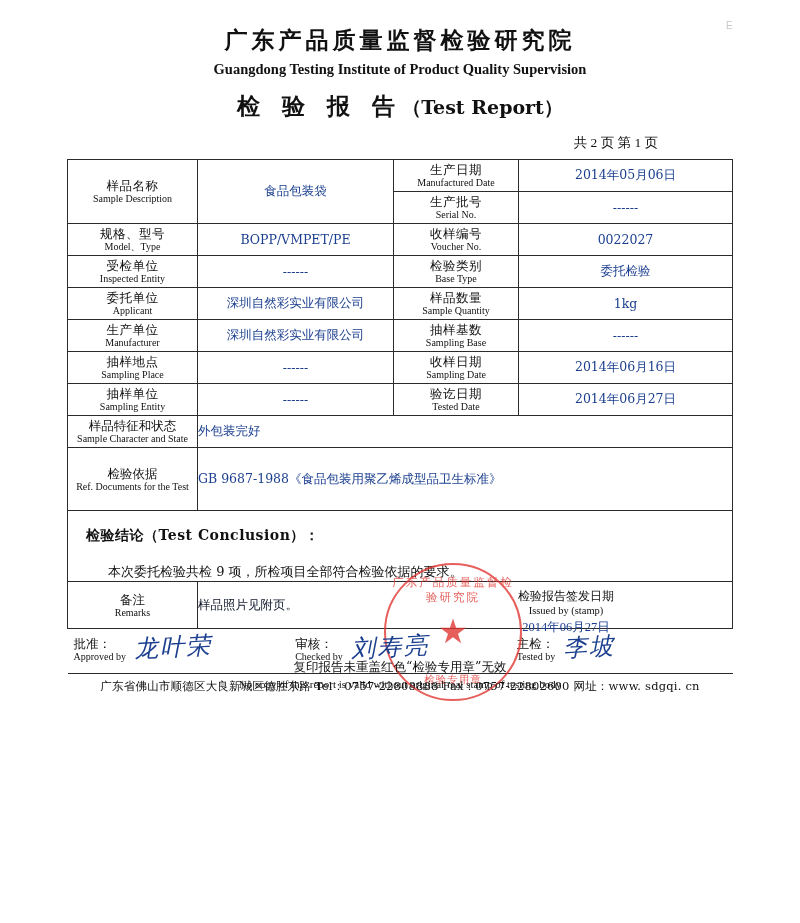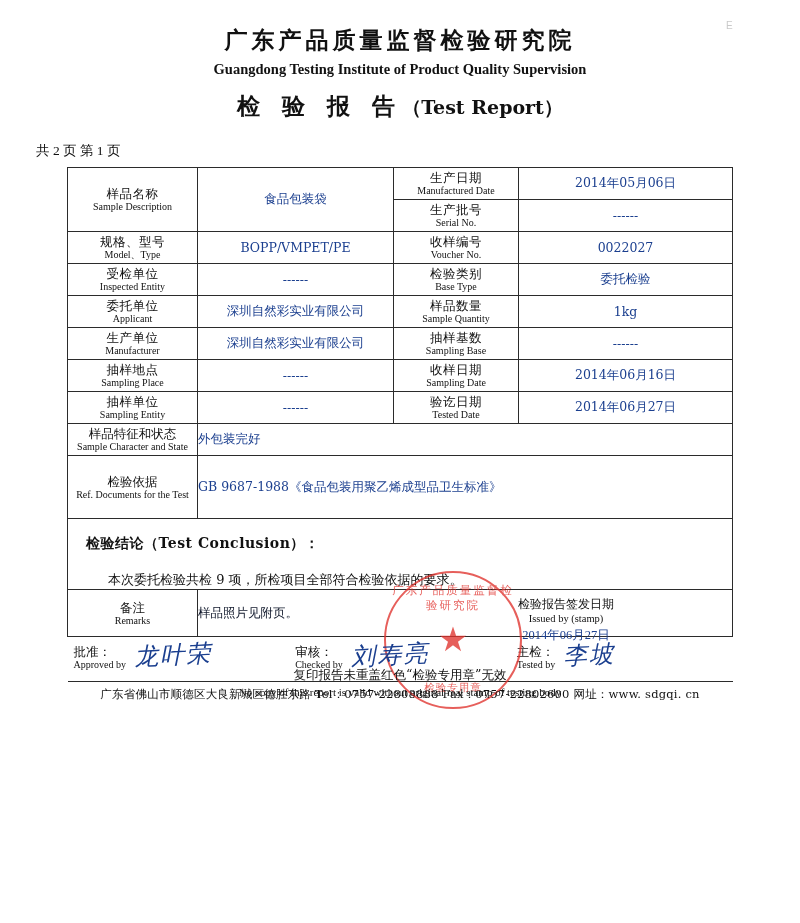--- a/index.html
+++ b/index.html
@@ -55,23 +55,23 @@
     font-size: 23px;
     font-weight: bold;
     margin-top: 13px;
     letter-spacing: 1px;
     font-family: "DejaVu Serif", serif;
   }
   .doc-title .cn { letter-spacing: 7px; }
   .doc-title .en { font-size: 19px; letter-spacing: 0px; }
 
   .page-count {
-    text-align: left;
+    text-align: right;
     font-size: 13.5px;
-    margin-top: 20px;
+    margin-top: 12px;
     margin-right: 106px;
   }
 
   
   table.main {
     margin: 7px auto 0 auto;
     width: 665px;
     border-collapse: collapse;
     table-layout: fixed;
   }

